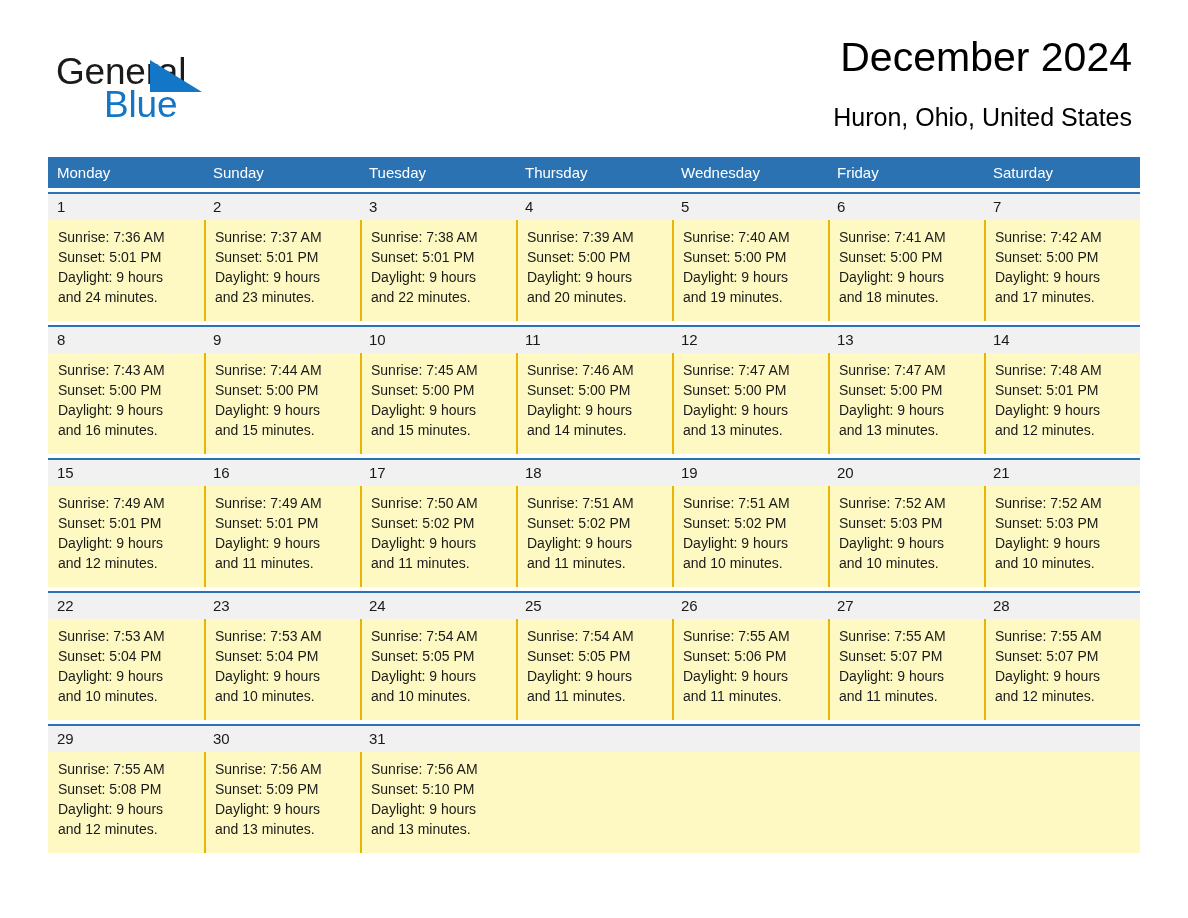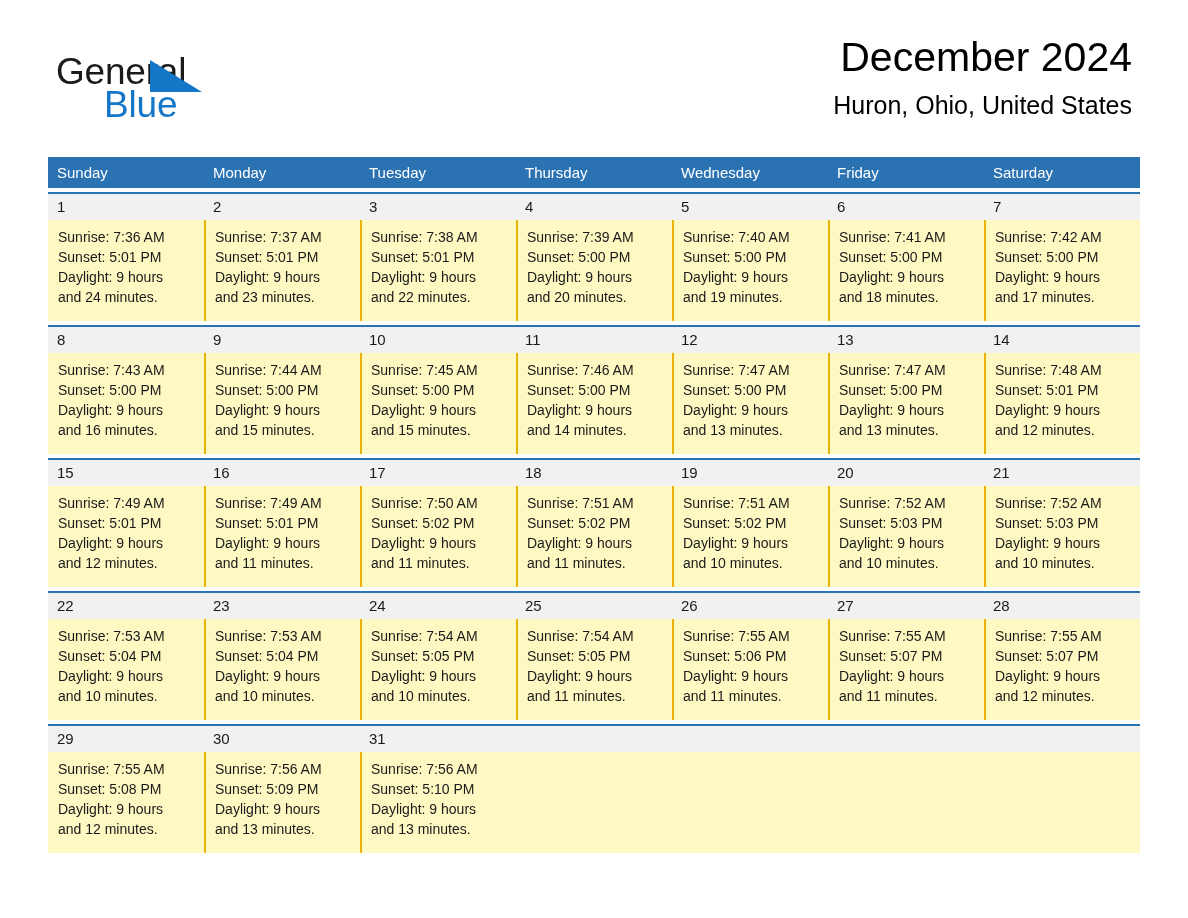--- a/index.html
+++ b/index.html
@@ -76,21 +76,21 @@
     color: #000000;
     white-space: nowrap;
     font-weight: normal;
     margin: 0;
   }
   .cal-subtitle {
     font-size: 25px;
     line-height: 32px;
     color: #000000;
     white-space: nowrap;
-    margin: 7px 0 0 0;
+    margin: 19px 0 0 0;
     font-weight: normal;
   }
 
   
   .calendar {
     position: absolute;
     left: 48px;
     top: 157px;
     width: 1092px;
   }
@@ -168,22 +168,22 @@
     <div class="title-block">
       <h1 class="cal-title">December 2024</h1>
       <h2 class="cal-subtitle">Huron, Ohio, United States</h2>
     </div>
 
   </div>
 
   <div class="calendar">
 
     <div class="weekdays">
+      <div class="weekday">Monday</div>
       <div class="weekday">Sunday</div>
-      <div class="weekday">Monday</div>
       <div class="weekday">Tuesday</div>
       <div class="weekday">Thursday</div>
       <div class="weekday">Wednesday</div>
       <div class="weekday">Friday</div>
       <div class="weekday">Saturday</div>
     </div>
 
     <div class="week">
       <div class="week-daynums">
         <div class="daynum">1</div>

